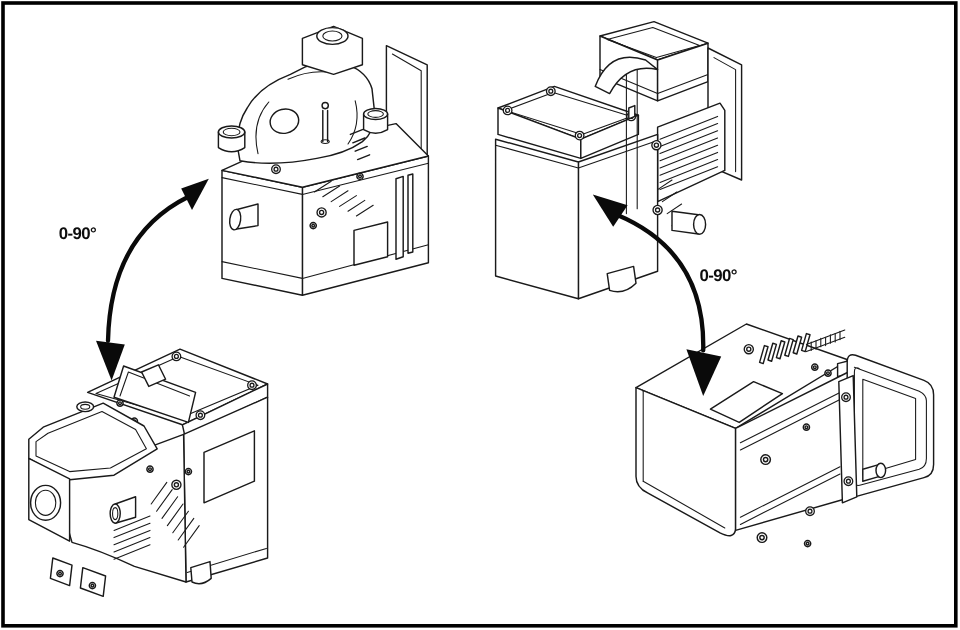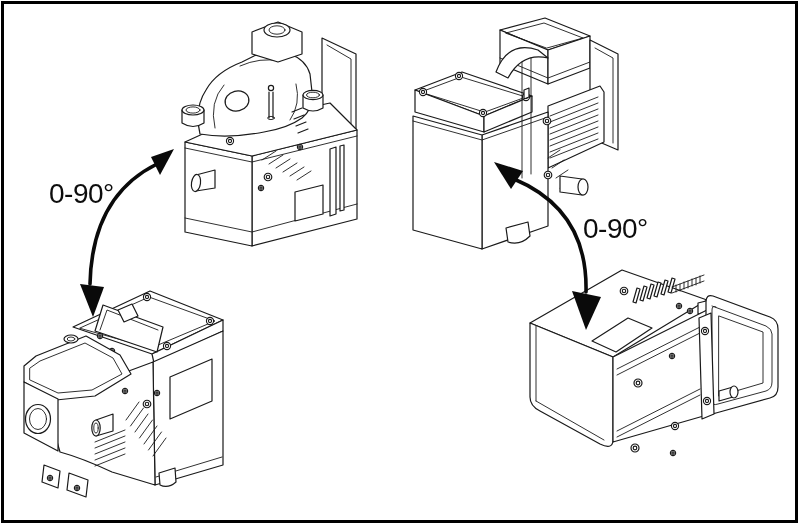--- a/index.html
+++ b/index.html
@@ -6,21 +6,21 @@
   .canvas{
     position:relative;width:800px;height:525px;background:#ffffff;
     font-family:"Liberation Sans", sans-serif;overflow:hidden;
   }
   .frame{
     position:absolute;left:1px;top:1px;right:2px;bottom:2px;
     border:3px solid #000;pointer-events:none;
   }
   .art{position:absolute;left:0;top:0;}
   .angle-label{
-    position:absolute;font-weight:normal;font-size:28px;line-height:20px;
+    position:absolute;font-weight:bold;font-size:14px;line-height:20px;
     color:#0d0d0d;letter-spacing:-0.5px;white-space:nowrap;
   }
   .angle-label.left{left:49px;top:184px;}
   .angle-label.right{left:583px;top:219px;}
   
   .ln{fill:none;stroke:#1a1a1a;stroke-width:1.2;stroke-linejoin:round;stroke-linecap:round;}
   .fw{fill:#ffffff;stroke:#1a1a1a;stroke-width:1.2;stroke-linejoin:round;stroke-linecap:round;}
   .thin{fill:none;stroke:#1a1a1a;stroke-width:0.9;stroke-linejoin:round;stroke-linecap:round;}
   .arc{fill:none;stroke:#0a0a0a;stroke-width:3.6;stroke-linecap:round;}
   .head{fill:#0a0a0a;stroke:none;}

